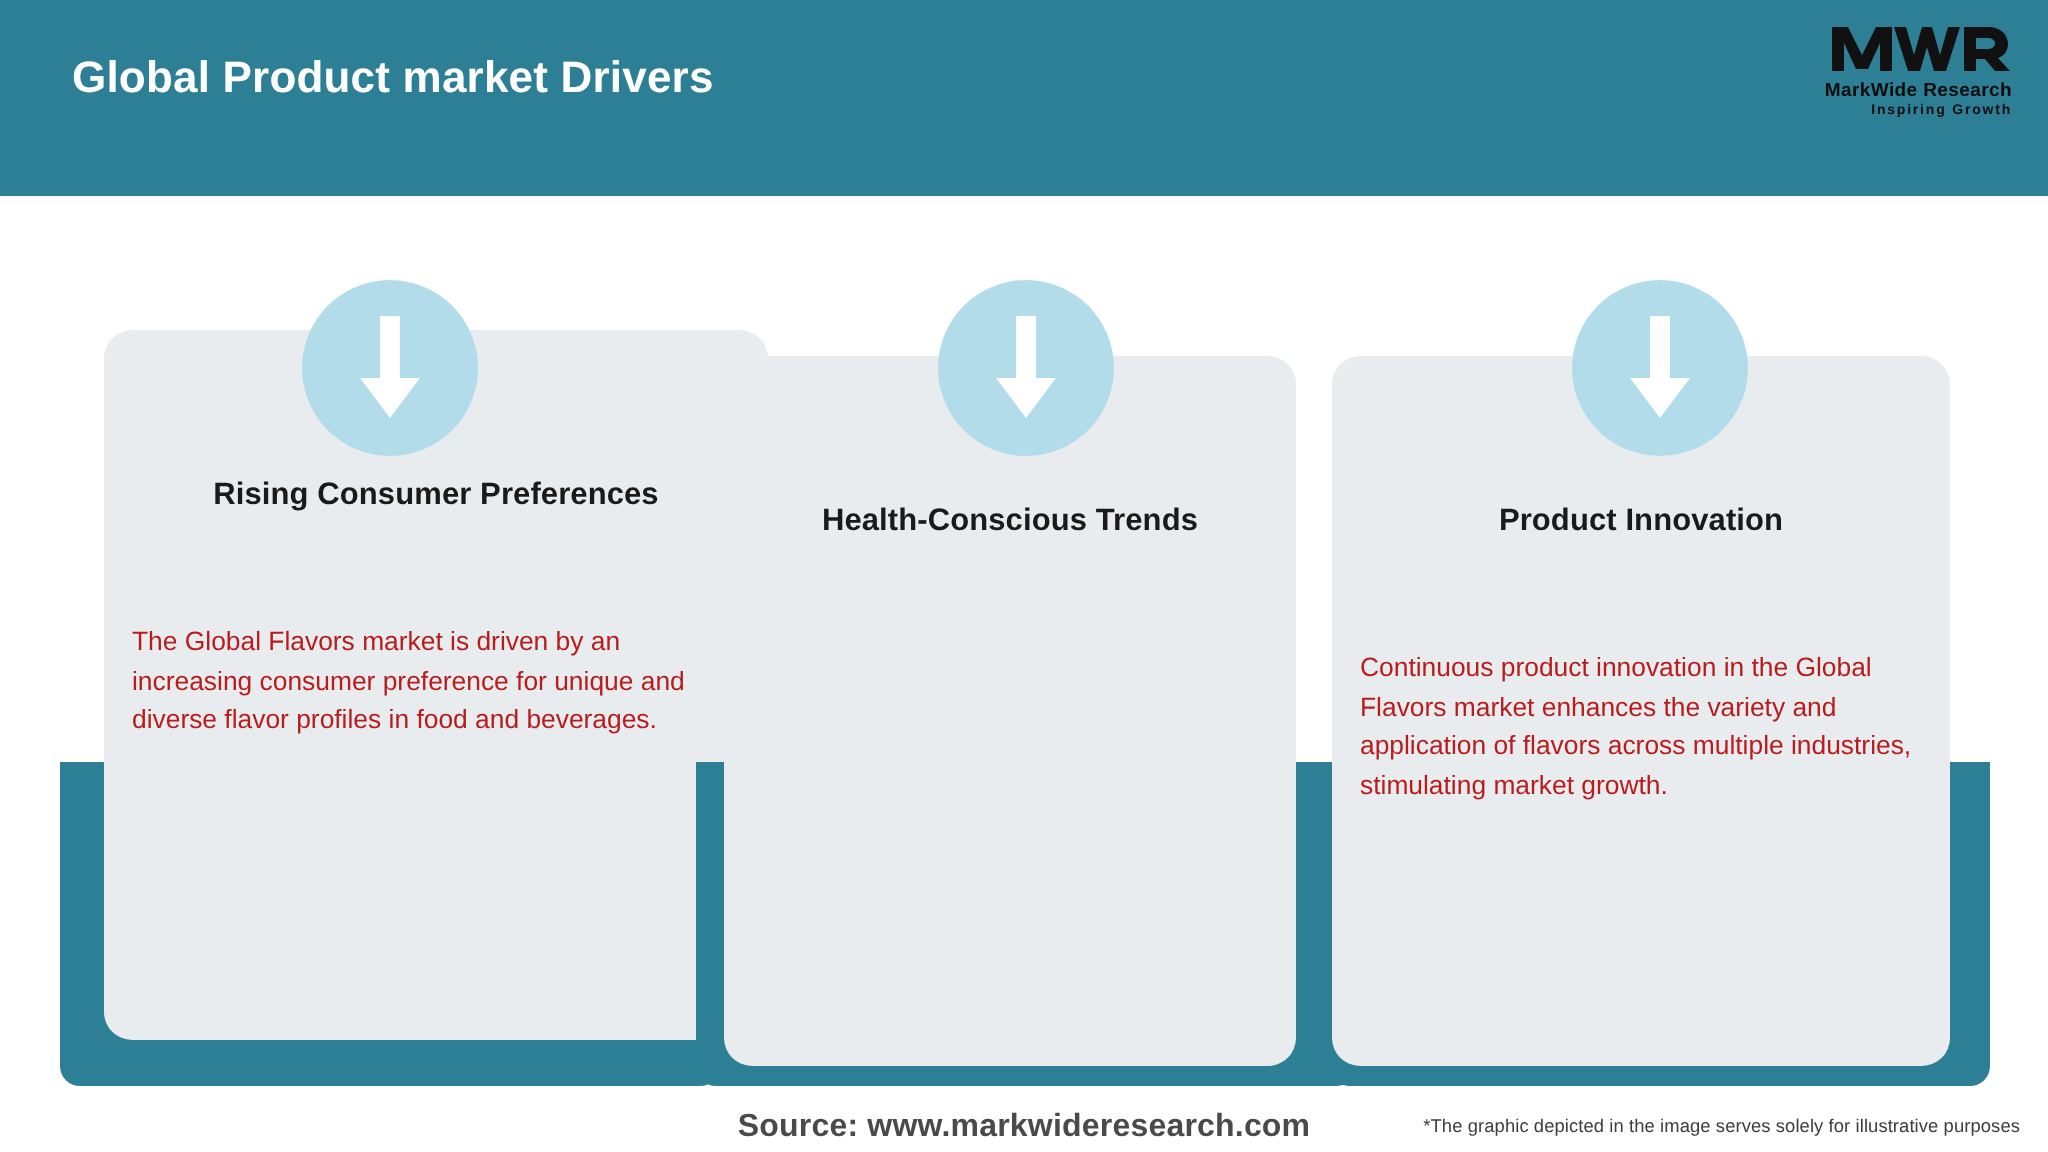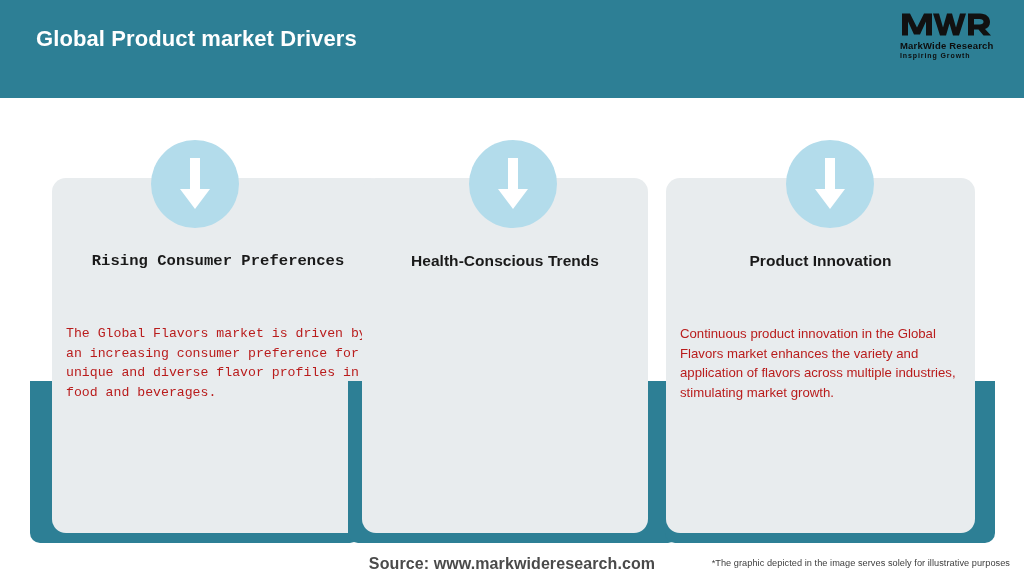--- a/index.html
+++ b/index.html
@@ -19,21 +19,21 @@
   .header-title {
     position: absolute; left: 36px; top: 26px;
     font-size: 22px; font-weight: bold; color: #ffffff;
     letter-spacing: 0.1px;
   }
   
   .logo {
     position: absolute; right: 18px; top: 9px;
     width: 106px; height: 58px;
     display: flex; flex-direction: column;
-    align-items: flex-start; justify-content: flex-start;
+    align-items: flex-end; justify-content: flex-start;
   }
   .logo-mark { width: 92px; height: 30px; display: block; }
   .logo-name {
     font-size: 9.5px; font-weight: bold; color: #0d0d0d;
     letter-spacing: 0.2px; line-height: 11px; margin-top: 1px;
   }
   .logo-tag {
     font-size: 7px; font-weight: bold; color: #0d0d0d;
     letter-spacing: 0.9px; line-height: 9px;
   }
@@ -100,21 +100,21 @@
       <path d="M66 6 L78 6 L86 34 L94 6 L104 6 L112 34 L120 6 L132 6 L118 50 L106 50 L99 26 L92 50 L80 50 Z" fill="#111111"></path>
       <path d="M136 50 L136 6 L160 6 C172 6 180 13 180 23 C180 30 176 35 170 37 L182 50 L167 50 L157 38 L148 38 L148 50 Z M148 17 L148 28 L159 28 C164 28 167 26 167 22.5 C167 19 164 17 159 17 Z" fill="#111111"></path>
     </svg>
     <div class="logo-name">MarkWide Research</div>
     <div class="logo-tag">Inspiring Growth</div>
   </div>
 
   <div class="card-group">
 
     <div class="bracket" style="left:30px; top:381px; width:330px; height:162px;"></div>
-    <div class="card" style="left:52px; top:178px; width:332px; height:355px;font-family:Liberation Mono, monospace;">
+    <div class="card" style="left:52px; top:165px; width:332px; height:355px;">
       <div class="card-title">Rising Consumer Preferences</div>
       <div class="card-body">The Global Flavors market is driven by an increasing consumer preference for unique and diverse flavor profiles in food and beverages.</div>
     </div>
     <div class="arrow-badge" style="left:151px; top:140px;">
       <svg width="34" height="56" viewBox="0 0 34 56">
         <path d="M12 2 L22 2 L22 33 L32 33 L17 53 L2 33 L12 33 Z" fill="#ffffff"></path>
       </svg>
     </div>
 
     <div class="bracket" style="left:348px; top:381px; width:330px; height:162px;"></div>

